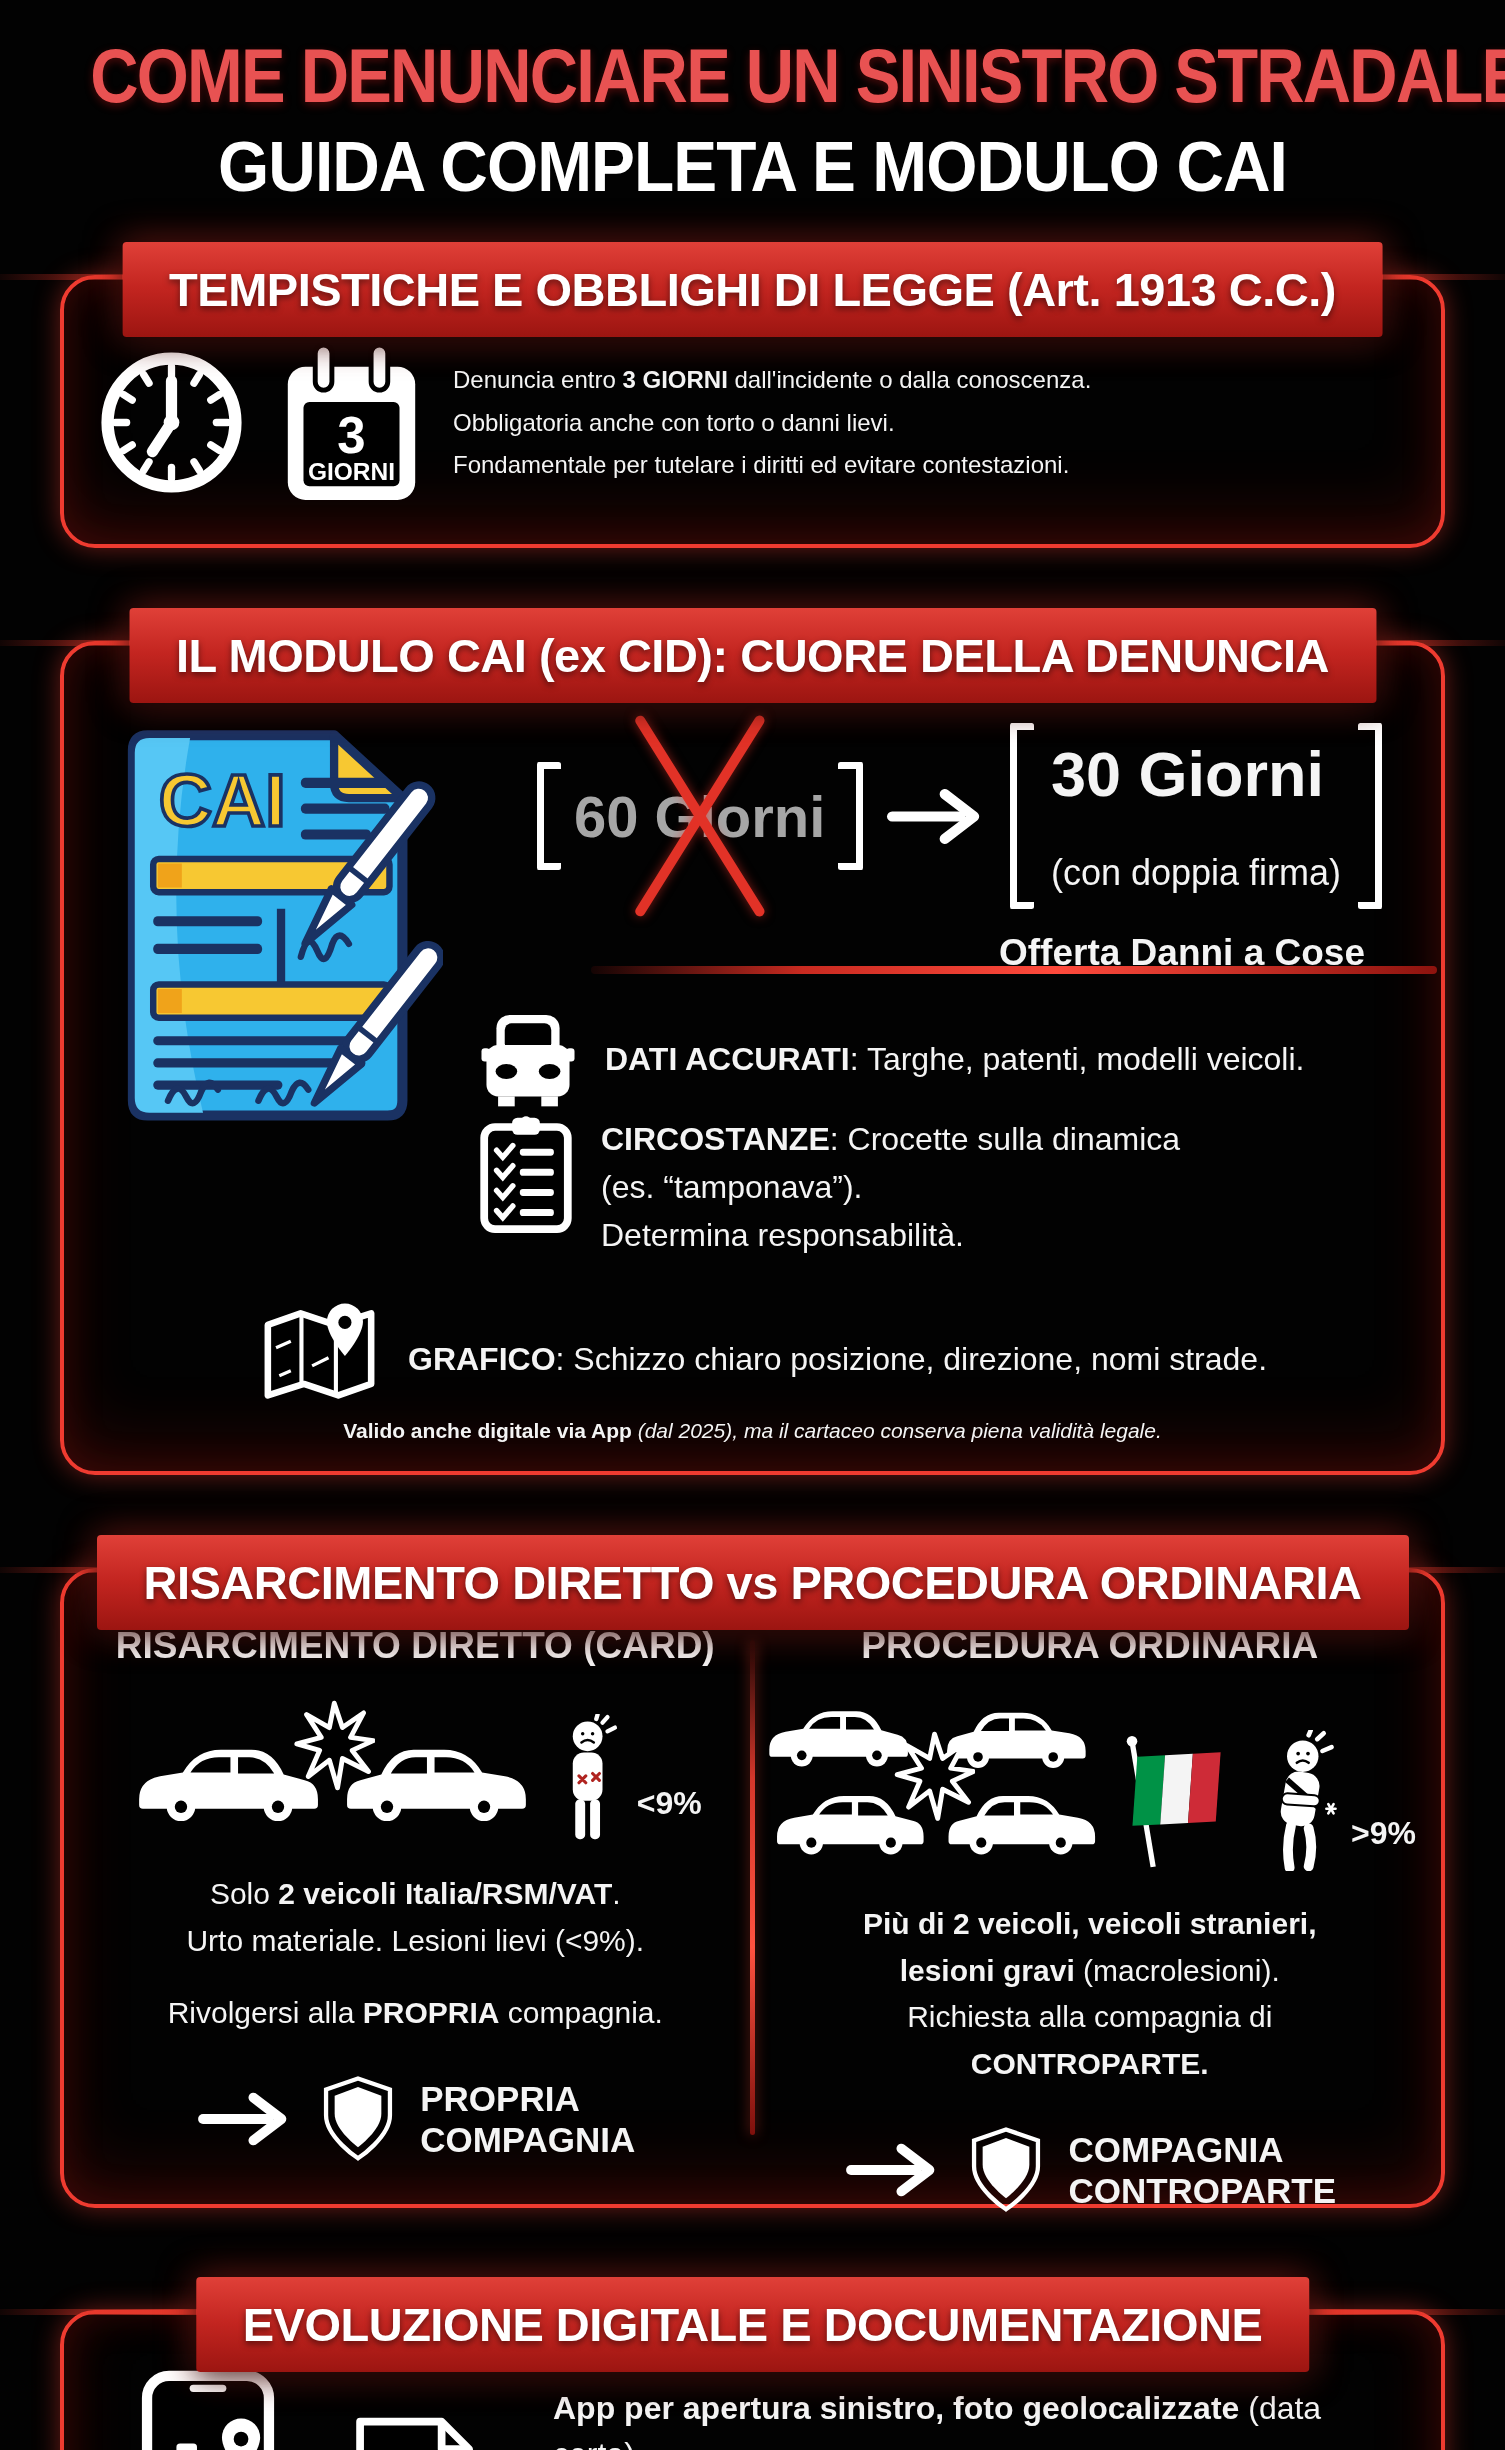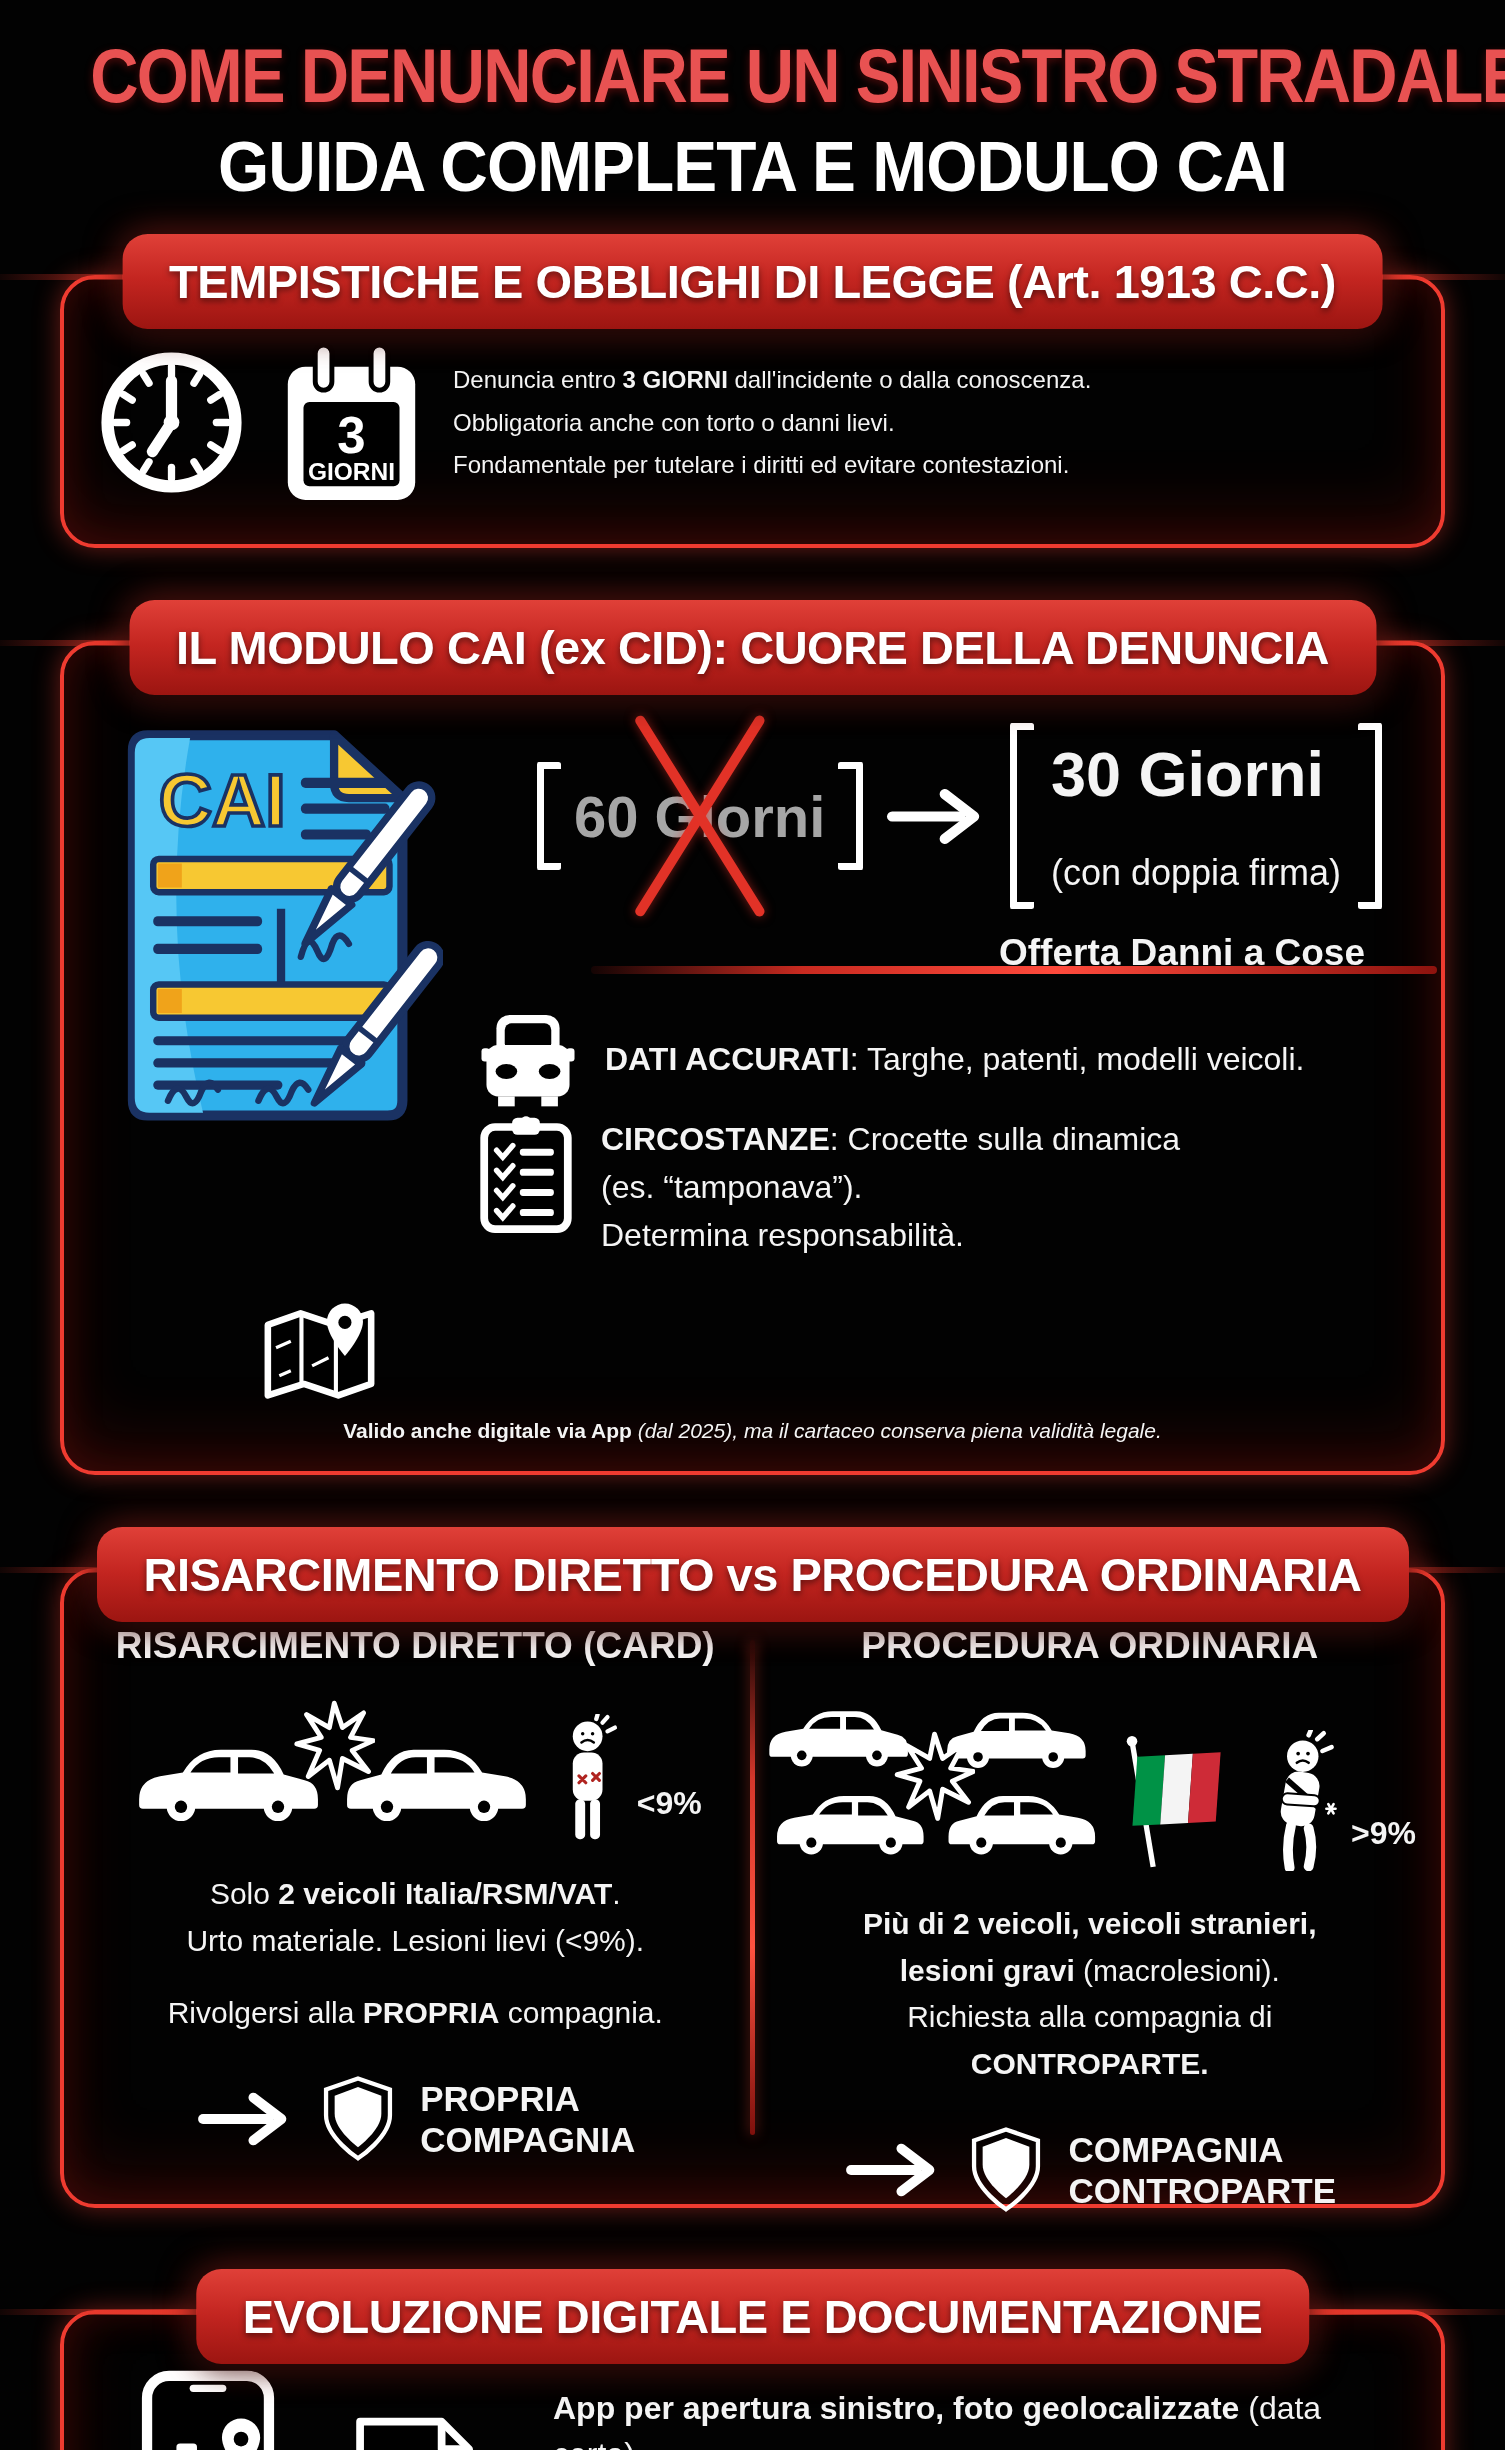--- a/index.html
+++ b/index.html
@@ -12,23 +12,23 @@
       text-shadow:0 2.9px 8.8px rgba(160,20,20,.45);}
   .t2{font-size:70px;font-weight:800;color:#ffffff;letter-spacing:-1px;line-height:1.1;
       margin-top:11.8px;transform:scaleX(.94);transform-origin:center;white-space:nowrap;}
   
   .sec{position:relative;margin:0 60px;border:4.9px solid #ef3b30;border-radius:35px;
        box-shadow:0 0 27px rgba(239,59,48,.45), inset 0 0 39px rgba(170,22,16,.22),
                   inset 0 -27px 69px rgba(190,28,20,.20);}
   .bleed{position:absolute;top:-5.4px;left:-69px;right:-69px;height:5.9px;z-index:0;
          background:linear-gradient(90deg,rgba(190,35,25,.05),rgba(225,55,42,.85) 12%,
                     rgba(225,55,42,.85) 88%,rgba(190,35,25,.05));}
-  .pill{position:absolute;top:4px;left:50%;transform:translate(-50%,-52%);z-index:3;
+  .pill{position:absolute;top:12px;left:50%;transform:translate(-50%,-52%);z-index:3;
         background:linear-gradient(180deg,#e04038 0%,#c32520 48%,#9c1511 100%);
-        padding:19.6px 47px;border-radius:25px;font-size:47px;font-weight:800;letter-spacing:-0.5px;
+        padding:19.6px 47px;border-radius:4px;font-size:47px;font-weight:800;letter-spacing:-0.5px;
         white-space:nowrap;color:#fff;text-shadow:0 2.5px 5.9px rgba(0,0,0,.5);
         box-shadow:0 5.9px 29px rgba(0,0,0,.65), 0 0 37px rgba(225,50,38,.55);}
   .sec1{margin-top:69px;height:265px;}
   .sec2{margin-top:93px;height:826px;}
   .sec3{margin-top:93px;height:632px;}
   .sec4{margin-top:102px;height:316px;}
   b{font-weight:800;}
   
   .s1row{display:flex;align-items:center;gap:28px;padding:59px 34px 0 29px;}
   .icon-clock{width:157px;height:157px;flex:0 0 auto;}
@@ -273,20 +273,21 @@
     </div>
 
     <div class="bullet row-graf">
       <svg class="icon-map" viewBox="0 0 150 150">
         <path d="M12 34 L52 20 L94 34 L138 20 L138 106 L98 120 L56 106 L12 120 Z" fill="#000" stroke="#fff" stroke-width="8" stroke-linejoin="round"></path>
         <path d="M53 22 L53 104 M95 36 L95 118" stroke="#fff" stroke-width="5"></path>
         <path d="M22 62 L40 54 M66 84 L86 74 M26 96 L40 90" stroke="#fff" stroke-width="4"></path>
         <path d="M106 8 a22 22 0 0 1 22 22 c0 17 -22 42 -22 42 c0 0 -22 -25 -22 -42 a22 22 0 0 1 22 -22" fill="#fff"></path>
         <circle cx="106" cy="31" r="8" fill="#000"></circle>
       </svg>
+      <div class="rowtext"><b>GRAFICO</b><span>: Schizzo chiaro posizione, direzione, nomi strade.</span></div>
     </div>
 
     <div class="footnote">
       <b>Valido anche digitale via App </b><i>(dal 2025), ma il cartaceo conserva piena validità legale.</i>
     </div>
   </section>
 
   <section class="sec sec3">
     <div class="bleed"></div>
     <div class="pill">RISARCIMENTO DIRETTO vs PROCEDURA ORDINARIA</div>

